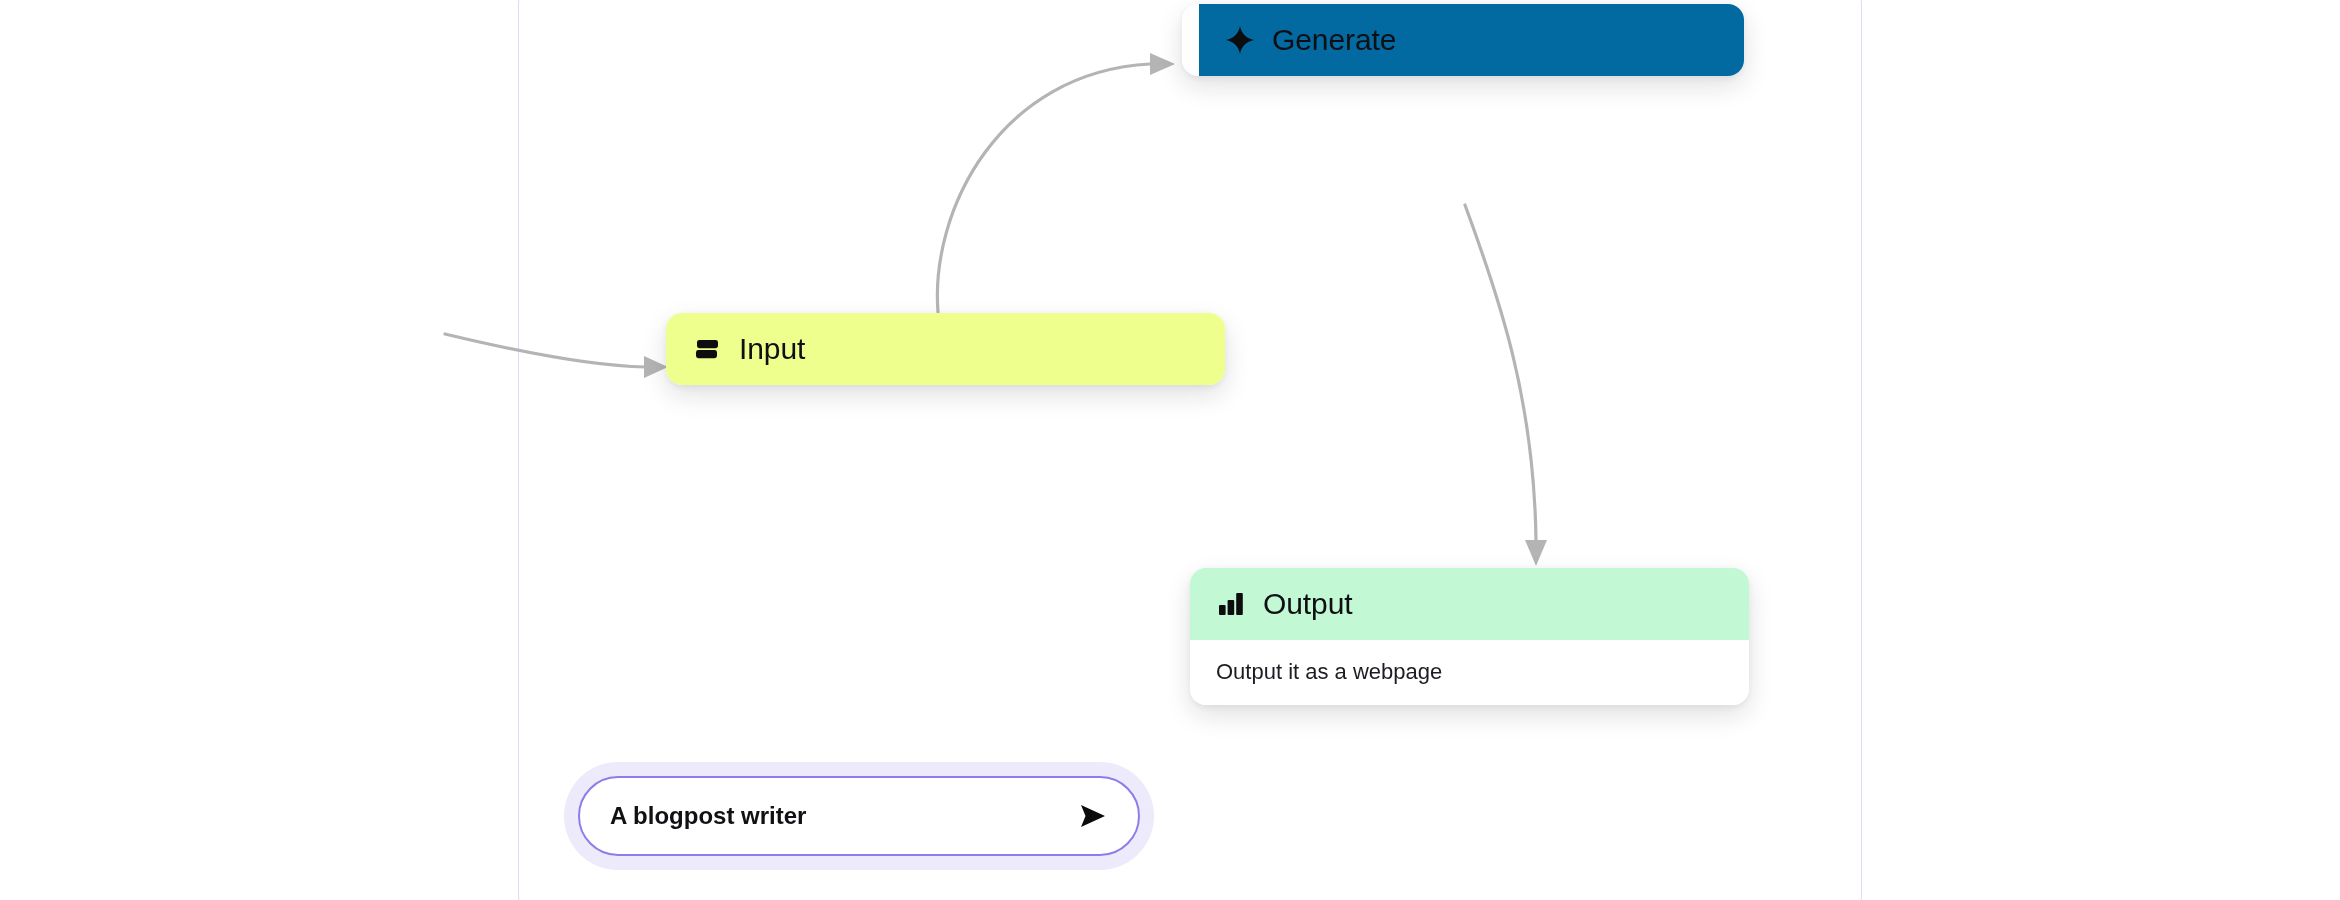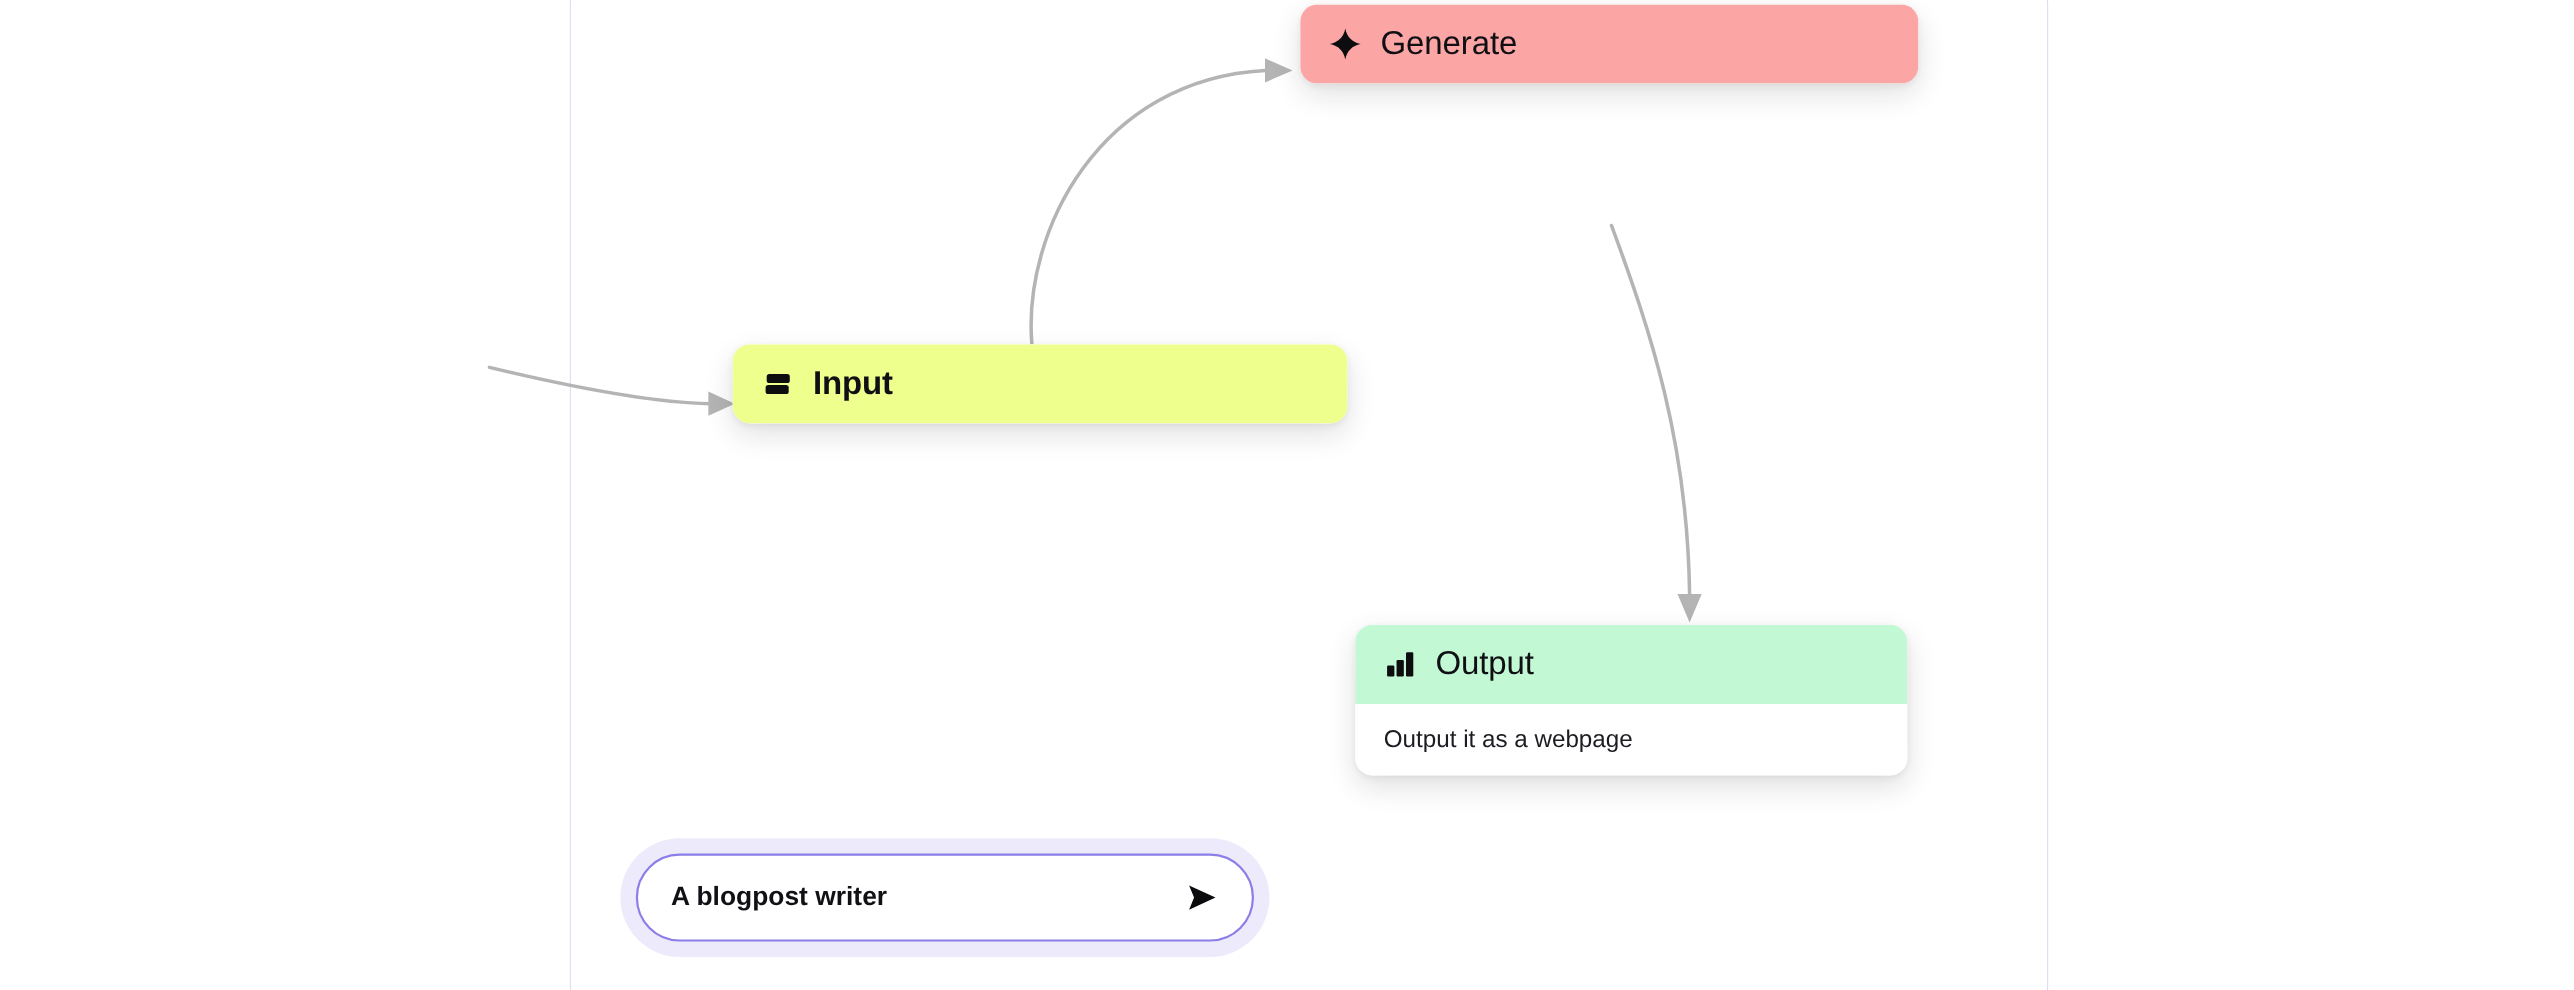--- a/index.html
+++ b/index.html
@@ -101,34 +101,33 @@
     flex: none;
   }
   .node-icon svg { display: block; }
 
   
   #node-generate {
     left: 1182px;
     top: 4px;
     width: 562px;
   }
-  #node-generate .node-header { background: #fca5a5; }
+  #node-generate .node-header { background: #0369a1; margin-left: 17px; }
 
   #node-input {
     left: 666px;
     top: 313px;
     width: 559px;
-    font-weight: bold;
   }
   #node-input .node-header { background: #eeff8e; }
 
   #node-output {
-    left: 1232px;
+    left: 1190px;
     top: 568px;
-    width: 502px;
+    width: 559px;
   }
   #node-output .node-header { background: #c2f8d4; }
 
   
   #prompt-wrap {
     position: absolute;
     left: 564px;
     top: 762px;
     width: 590px;
     height: 108px;

